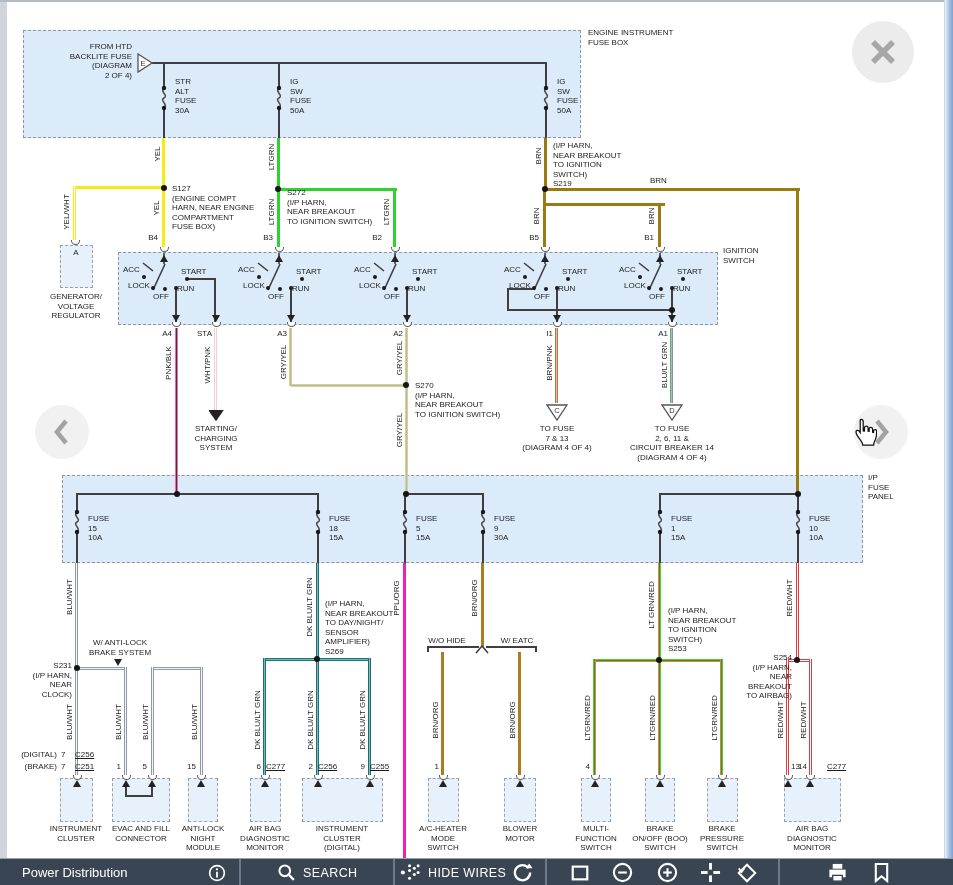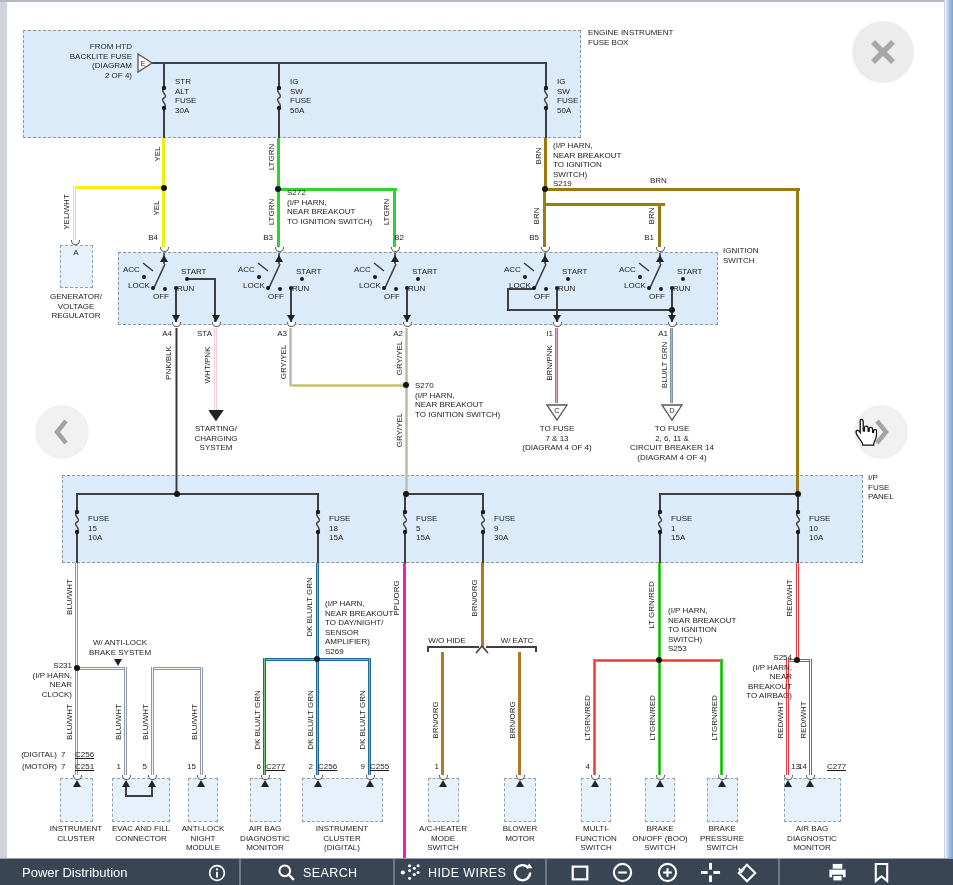--- a/index.html
+++ b/index.html
@@ -249,38 +249,43 @@
     <div class="dlabel rot" style="left: 158px; top: 154px;">YEL</div>
     <div class="dlabel rot" style="left: 272px; top: 157px;">LTGRN</div>
     <div class="dlabel rot" style="left: 539px; top: 156px;">BRN</div>
     <div class="dlabel rot" style="left: 67px; top: 212px;">YEL/WHT</div>
     <div class="dlabel rot" style="left: 157px; top: 208px;">YEL</div>
     <div class="dlabel rot" style="left: 272px; top: 212px;">LTGRN</div>
     <div class="dlabel rot" style="left: 387px; top: 212px;">LTGRN</div>
     <div class="dlabel rot" style="left: 537px; top: 216px;">BRN</div>
     <div class="dlabel rot" style="left: 652px; top: 216px;">BRN</div>
     <div class="dlabel" style="left: 650px; top: 176px;">BRN</div>
+    <div class="dlabel" style="left: 172px; top: 184px;">S127
+(ENGINE COMPT
+HARN, NEAR ENGINE
+COMPARTMENT
+FUSE BOX)</div>
     <div class="dlabel" style="left: 287px; top: 188px;">S272
 (I/P HARN,
 NEAR BREAKOUT
 TO IGNITION SWITCH)</div>
     <div class="dlabel" style="left: 553px; top: 141px;">(I/P HARN,
 NEAR BREAKOUT
 TO IGNITION
 SWITCH)
 S219</div>
     <div class="dlabel alc" style="left: 76px; top: 248px;">A</div>
     <div class="dlabel alc" style="left: 76px; top: 292px;">GENERATOR/
 VOLTAGE
 REGULATOR</div>
     <div class="dlabel" style="left: 723px; top: 246px;">IGNITION
 SWITCH</div>
     <div class="dlabel alr" style="left: 158px; top: 233px; text-align: center;">B4</div>
     <div class="dlabel alr" style="left: 273px; top: 233px;">B3</div>
-    <div class="dlabel alr" style="left: 404px; top: 233px;">B2</div>
+    <div class="dlabel alr" style="left: 382px; top: 233px;">B2</div>
     <div class="dlabel alr" style="left: 539px; top: 233px;">B5</div>
     <div class="dlabel alr" style="left: 654px; top: 233px;">B1</div>
     <div class="dlabel alr" style="left: 172px; top: 329px;">A4</div>
     <div class="dlabel alr" style="left: 212px; top: 329px;">STA</div>
     <div class="dlabel alr" style="left: 287px; top: 329px;">A3</div>
     <div class="dlabel alr" style="left: 403px; top: 329px;">A2</div>
     <div class="dlabel alr" style="left: 553px; top: 329px;">I1</div>
     <div class="dlabel alr" style="left: 668px; top: 329px;">A1</div>
     <div class="dlabel rot" style="left: 169px; top: 363px;">PNK/BLK</div>
     <div class="dlabel rot" style="left: 208px; top: 365px;">WHT/PNK</div>
@@ -364,21 +369,21 @@
     <div class="dlabel rot" style="left: 436px; top: 720px;">BRN/ORG</div>
     <div class="dlabel rot" style="left: 513px; top: 720px;">BRN/ORG</div>
     <div class="dlabel rot" style="left: 588px; top: 718px;">LTGRN/RED</div>
     <div class="dlabel rot" style="left: 653px; top: 718px;">LTGRN/RED</div>
     <div class="dlabel rot" style="left: 715px; top: 718px;">LTGRN/RED</div>
     <div class="dlabel rot" style="left: 781px; top: 720px;">RED/WHT</div>
     <div class="dlabel rot" style="left: 804px; top: 720px;">RED/WHT</div>
     <div class="dlabel alr" style="left: 57px; top: 750px;">(DIGITAL)</div>
     <div class="dlabel" style="left: 61px; top: 750px;">7</div>
     <div class="dlabel u" style="left: 75px; top: 750px;">C256</div>
-    <div class="dlabel alr" style="left: 57px; top: 762px;">(MOTOR)</div>
+    <div class="dlabel alr" style="left: 57px; top: 762px;">(BRAKE)</div>
     <div class="dlabel" style="left: 61px; top: 762px;">7</div>
     <div class="dlabel u" style="left: 75px; top: 762px;">C251</div>
     <div class="dlabel alr" style="left: 121px; top: 762px;">1</div>
     <div class="dlabel alr" style="left: 147px; top: 762px;">5</div>
     <div class="dlabel alr" style="left: 196px; top: 762px;">15</div>
     <div class="dlabel alr" style="left: 261px; top: 762px;">6</div>
     <div class="dlabel u" style="left: 266px; top: 762px;">C277</div>
     <div class="dlabel alr" style="left: 313px; top: 762px;">2</div>
     <div class="dlabel u" style="left: 318px; top: 762px;">C256</div>
     <div class="dlabel alr" style="left: 365px; top: 762px;">9</div>

